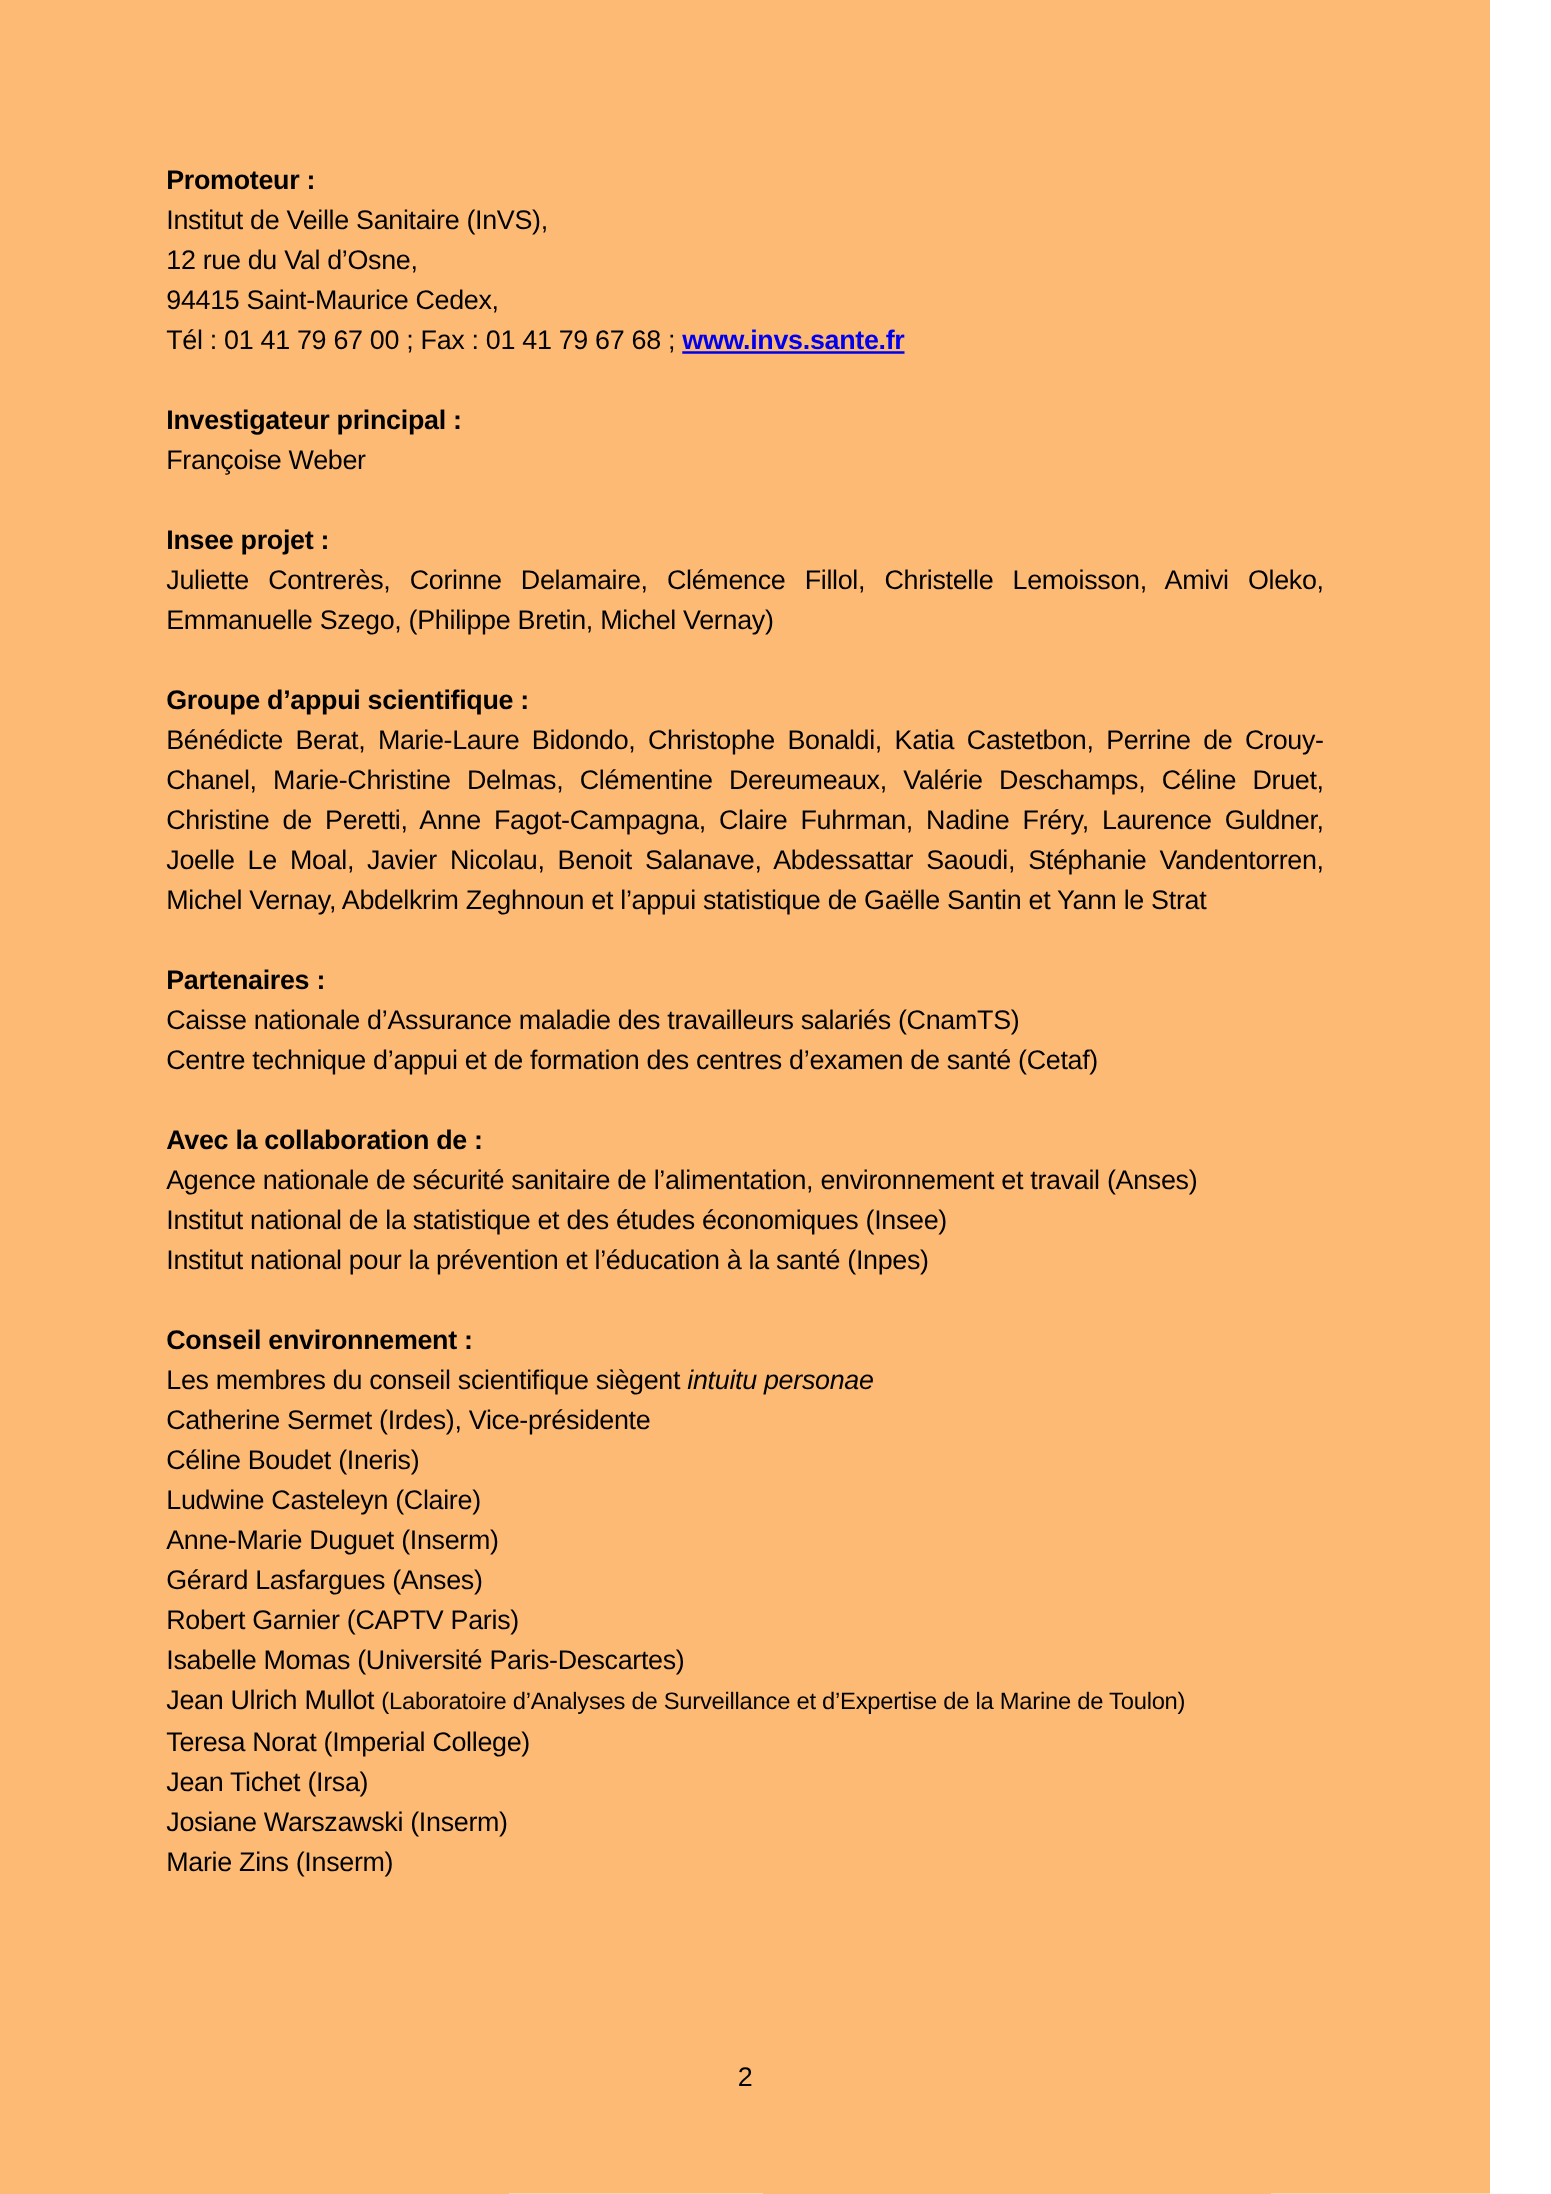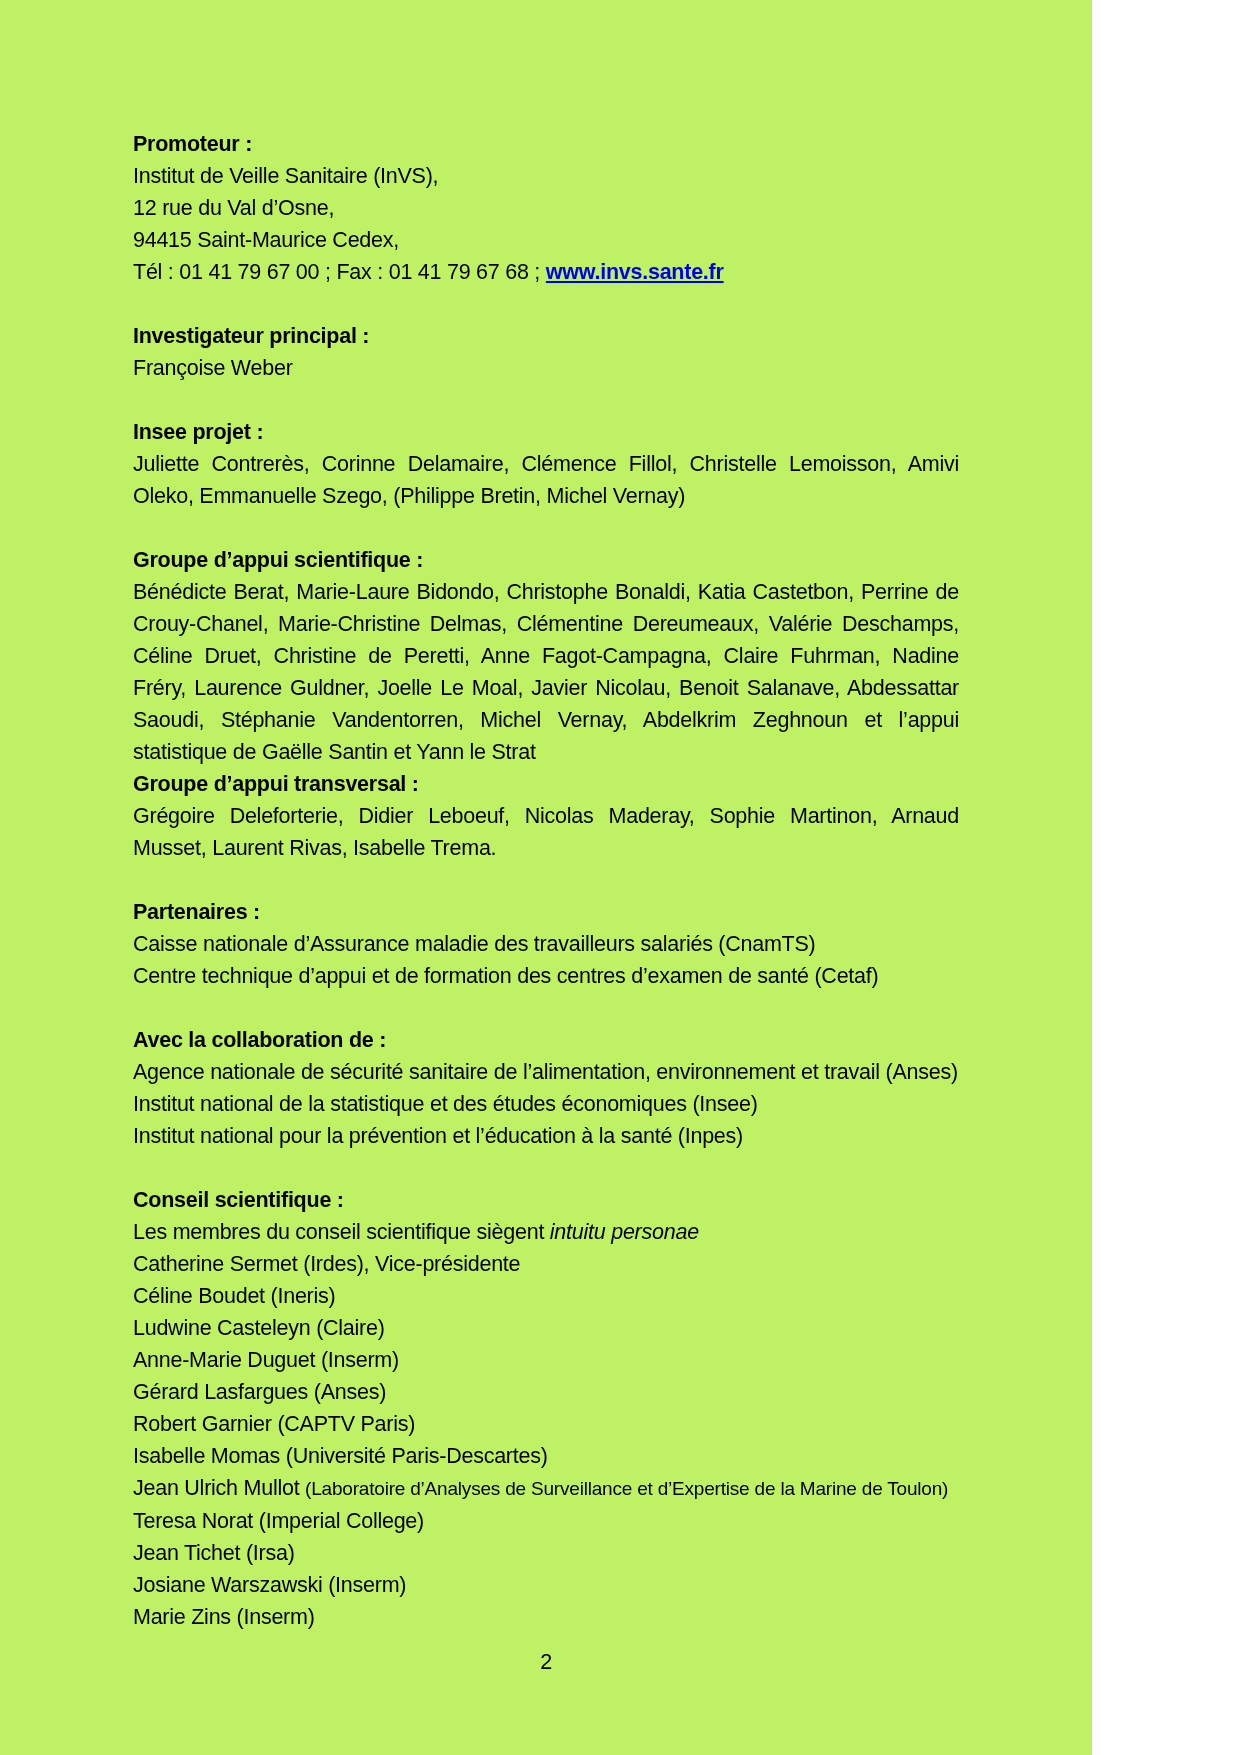--- a/index.html
+++ b/index.html
@@ -1,23 +1,23 @@
 <!DOCTYPE html>
 <html><head>
 <meta charset="utf-8">
 <style>
   * { margin: 0; padding: 0; box-sizing: border-box; }
   html, body {
     background: #ffffff;
   }
   .page {
     position: relative;
-    width: 1092px;
+    width: 1192px;
     height: 1755px;
-    background: #bef264;
+    background: #fdba74;
     color: #000000;
     font-family: "Liberation Sans", sans-serif;
     font-size: 21.5px;
     line-height: 32px;
     letter-spacing: -0.25px;
     overflow: hidden;
     padding-left: 24px;
   }
   .content {
     position: absolute;
@@ -75,40 +75,36 @@
     <section class="doc-section">
       <h2 class="heading">Insee projet :</h2>
       <p class="line justify">Juliette Contrerès, Corinne Delamaire, Clémence Fillol, Christelle Lemoisson, Amivi Oleko, Emmanuelle Szego, (Philippe Bretin, Michel Vernay)</p>
     </section>
 
     <section class="doc-section">
       <h2 class="heading">Groupe d’appui scientifique :</h2>
       <p class="line justify">Bénédicte Berat, Marie-Laure Bidondo, Christophe Bonaldi, Katia Castetbon, Perrine de Crouy-Chanel, Marie-Christine Delmas, Clémentine Dereumeaux, Valérie Deschamps, Céline Druet, Christine de Peretti, Anne Fagot-Campagna, Claire Fuhrman, Nadine Fréry, Laurence Guldner, Joelle Le Moal, Javier Nicolau, Benoit Salanave, Abdessattar Saoudi, Stéphanie Vandentorren, Michel Vernay, Abdelkrim Zeghnoun et l’appui statistique de Gaëlle Santin et Yann le Strat</p>
     </section>
 
-    <section class="doc-section attached">
-      <h2 class="heading">Groupe d’appui transversal :</h2>
-      <p class="line justify">Grégoire Deleforterie, Didier Leboeuf, Nicolas Maderay, Sophie Martinon, Arnaud Musset, Laurent Rivas, Isabelle Trema.</p>
-    </section>
 
     <section class="doc-section">
       <h2 class="heading">Partenaires :</h2>
       <p class="line">Caisse nationale d’Assurance maladie des travailleurs salariés (CnamTS)</p>
       <p class="line">Centre technique d’appui et de formation des centres d’examen de santé (Cetaf)</p>
     </section>
 
     <section class="doc-section">
       <h2 class="heading">Avec la collaboration de :</h2>
       <p class="line">Agence nationale de sécurité sanitaire de l’alimentation, environnement et travail (Anses)</p>
       <p class="line">Institut national de la statistique et des études économiques (Insee)</p>
       <p class="line">Institut national pour la prévention et l’éducation à la santé (Inpes)</p>
     </section>
 
     <section class="doc-section">
-      <h2 class="heading">Conseil scientifique :</h2>
+      <h2 class="heading">Conseil environnement :</h2>
       <p class="line"><span>Les membres du conseil scientifique siègent </span><span class="italic">intuitu personae</span></p>
       <p class="line">Catherine Sermet (Irdes), Vice-présidente</p>
       <p class="line">Céline Boudet (Ineris)</p>
       <p class="line">Ludwine Casteleyn (Claire)</p>
       <p class="line">Anne-Marie Duguet (Inserm)</p>
       <p class="line">Gérard Lasfargues (Anses)</p>
       <p class="line">Robert Garnier (CAPTV Paris)</p>
       <p class="line">Isabelle Momas (Université Paris-Descartes)</p>
       <p class="line"><span>Jean Ulrich Mullot </span><span class="small-detail">(Laboratoire d’Analyses de Surveillance et d’Expertise de la Marine de Toulon)</span></p>
       <p class="line">Teresa Norat (Imperial College)</p>

